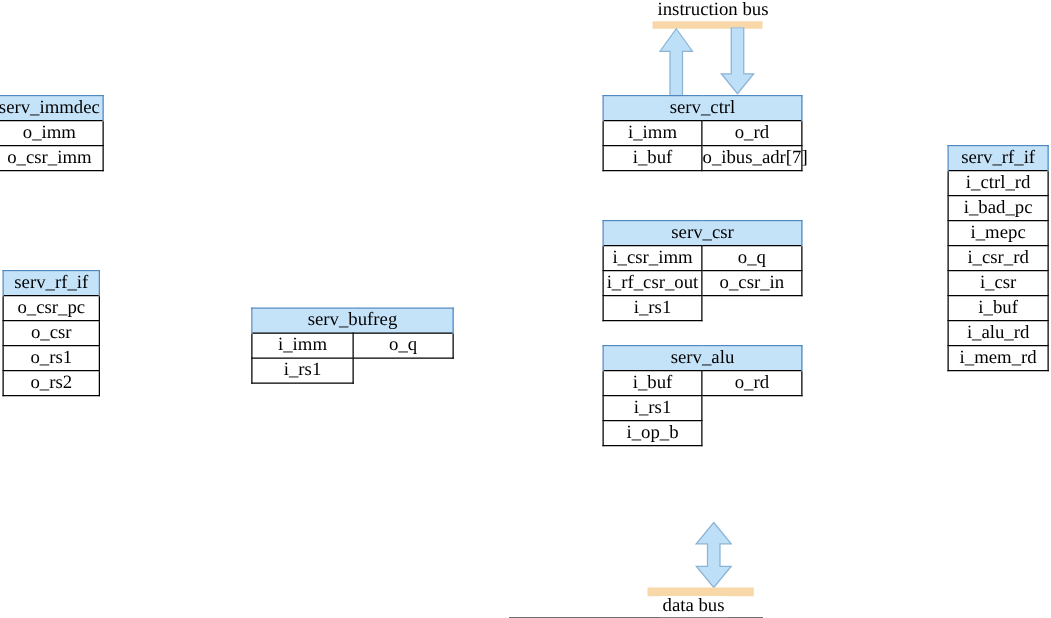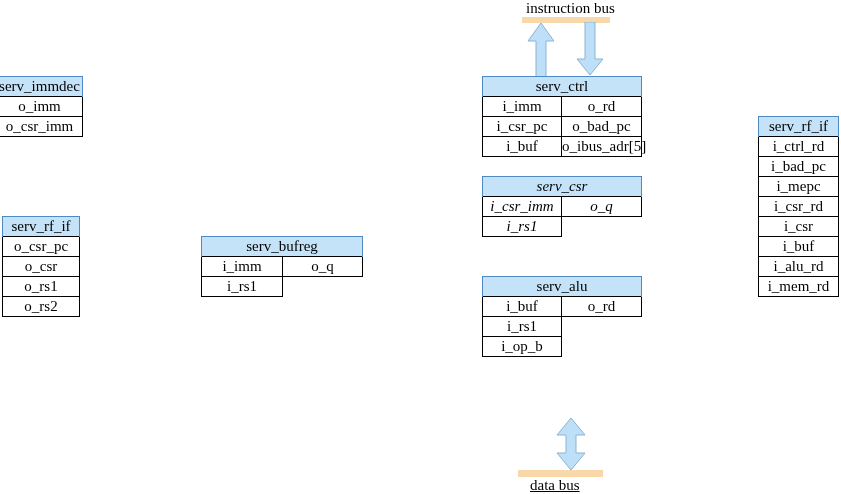--- a/index.html
+++ b/index.html
@@ -81,21 +81,21 @@
         </tr>
       <tr>
           <td>o_rs1</td>
         </tr>
       <tr>
           <td>o_rs2</td>
         </tr>
     </tbody>
   </table>
 
-  <table class="module" style="left:201px;top:236px;width:161px;">
+  <table class="module" style="left:201px;top:246px;width:161px;">
     <colgroup>
         <col style="width:81px;">
         <col style="width:80px;">
       </colgroup>
     <thead>
         <tr>
           <th colspan="2">serv_bufreg</th>
         </tr>
       </thead>
     <tbody>
@@ -119,44 +119,44 @@
         <tr>
           <th colspan="2">serv_ctrl</th>
         </tr>
       </thead>
     <tbody>
       <tr>
         <td>i_imm</td>
         <td>o_rd</td>
       </tr>
       <tr>
-        <td>i_csr_pc</td>
-        <td>o_bad_pc</td>
-      </tr>
-      <tr>
         <td>i_buf</td>
-        <td>o_ibus_adr[5]</td>
-      </tr>
-    </tbody>
-  </table>
-
-  <table class="module" style="left:482px;top:176px;width:159px;font-style:italic;">
+        <td>o_ibus_adr[7]</td>
+      </tr>
+    </tbody>
+  </table>
+
+  <table class="module" style="left:482px;top:176px;width:159px;">
     <colgroup>
         <col style="width:79px;">
         <col style="width:80px;">
       </colgroup>
     <thead>
         <tr>
           <th colspan="2">serv_csr</th>
         </tr>
       </thead>
     <tbody>
       <tr>
         <td>i_csr_imm</td>
         <td>o_q</td>
+      </tr>
+      <tr>
+        <td>i_rf_csr_out</td>
+        <td>o_csr_in</td>
       </tr>
       <tr>
           <td>i_rs1</td>
         </tr>
     </tbody>
   </table>
 
   <table class="module" style="left:482px;top:276px;width:159px;">
     <colgroup>
         <col style="width:79px;">
@@ -217,15 +217,15 @@
           <td>i_mem_rd</td>
         </tr>
     </tbody>
   </table>
 
   <svg class="arrow" style="left:556px;top:417px;" width="30" height="54">
     <polygon points="15,1 29,18 20,18 20,36 29,36 15,53 1,36 10,36 10,18 1,18"></polygon>
   </svg>
 
   <div class="bus-line" style="left:518px;top:470px;width:85px;height:7px;"></div>
-  <div class="bus-label" style="left:528px;top:477px;text-decoration:underline;">data bus</div>
+  <div class="bus-label" style="left:528px;top:477px;">data bus</div>
 
 </div>
 
 </body></html>

